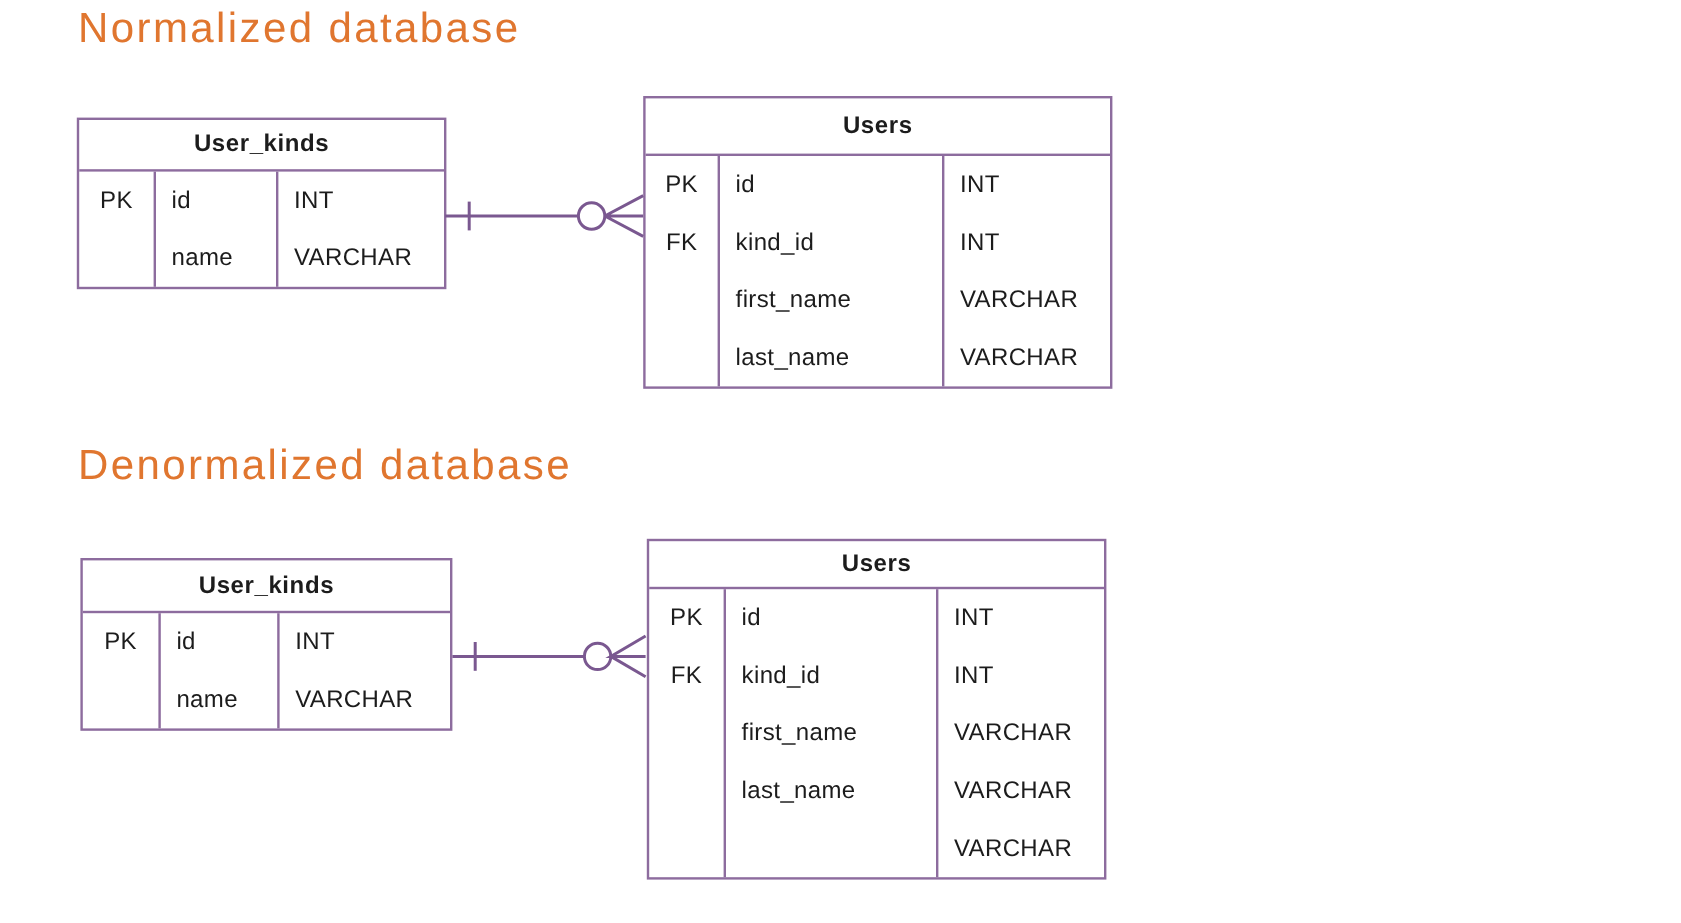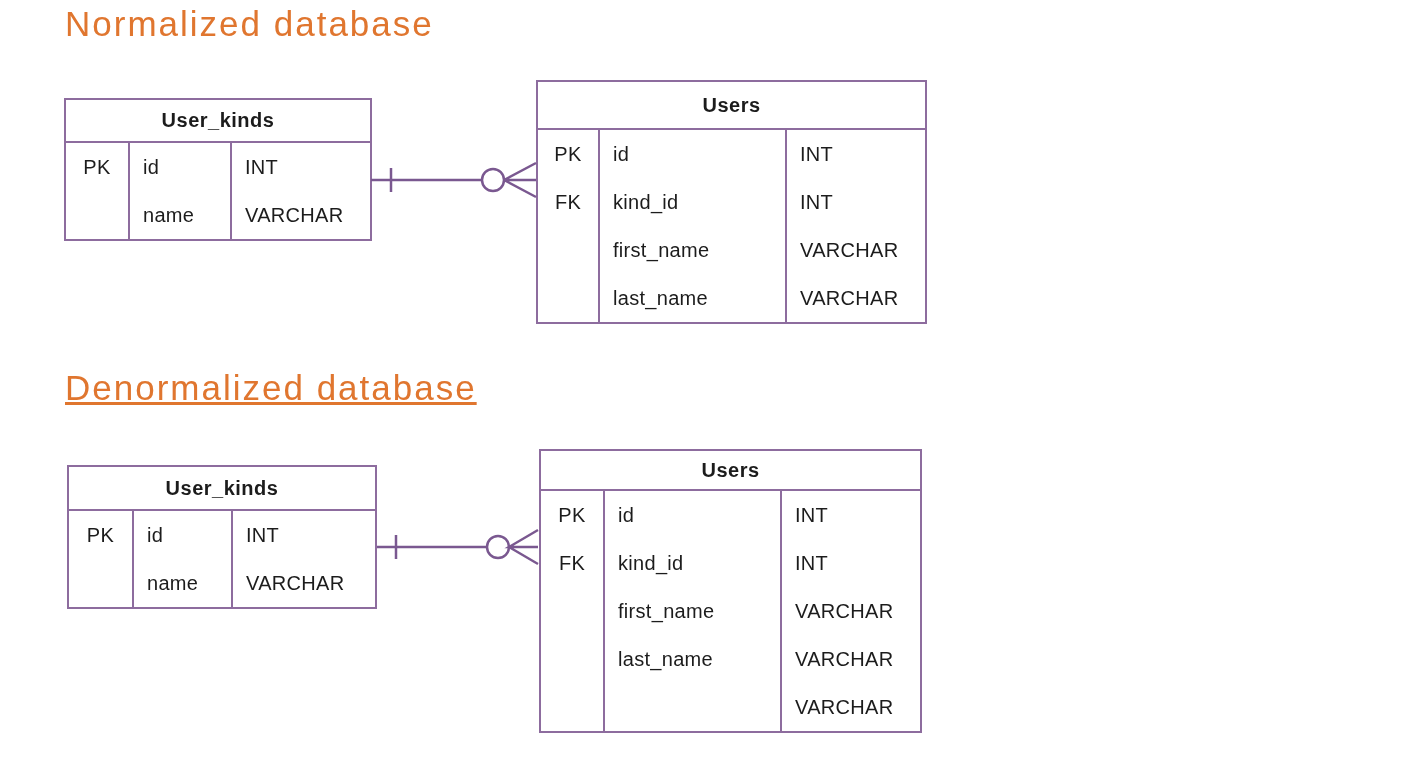--- a/index.html
+++ b/index.html
@@ -116,21 +116,21 @@
     </div>
   </div>
 
   <svg class="connector" style="left:371px; top:158px;" width="166" height="44" viewBox="0 0 166 44">
     <line x1="0" y1="22" x2="111" y2="22"></line>
     <line x1="20" y1="10" x2="20" y2="34"></line>
     <circle cx="122" cy="22" r="11"></circle>
     <path d="M165,5 L133,22 L165,22 M133,22 L165,39"></path>
   </svg>
 
-  <div class="heading" style="left:65px; top:368px;text-decoration:underline;">Denormalized database</div>
+  <div class="heading" style="left:65px; top:368px;">Denormalized database</div>
 
   <div class="etable" style="left:67px; top:465px; width:310px;">
     <div class="t-title" style="height:44px;">User_kinds</div>
     <div class="t-body">
       <div class="col keycol" style="width:63px;">
         <div class="cell">PK</div>
         <div class="cell"></div>
       </div>
       <div class="col namecol" style="width:99px;">
         <div class="cell">id</div>

